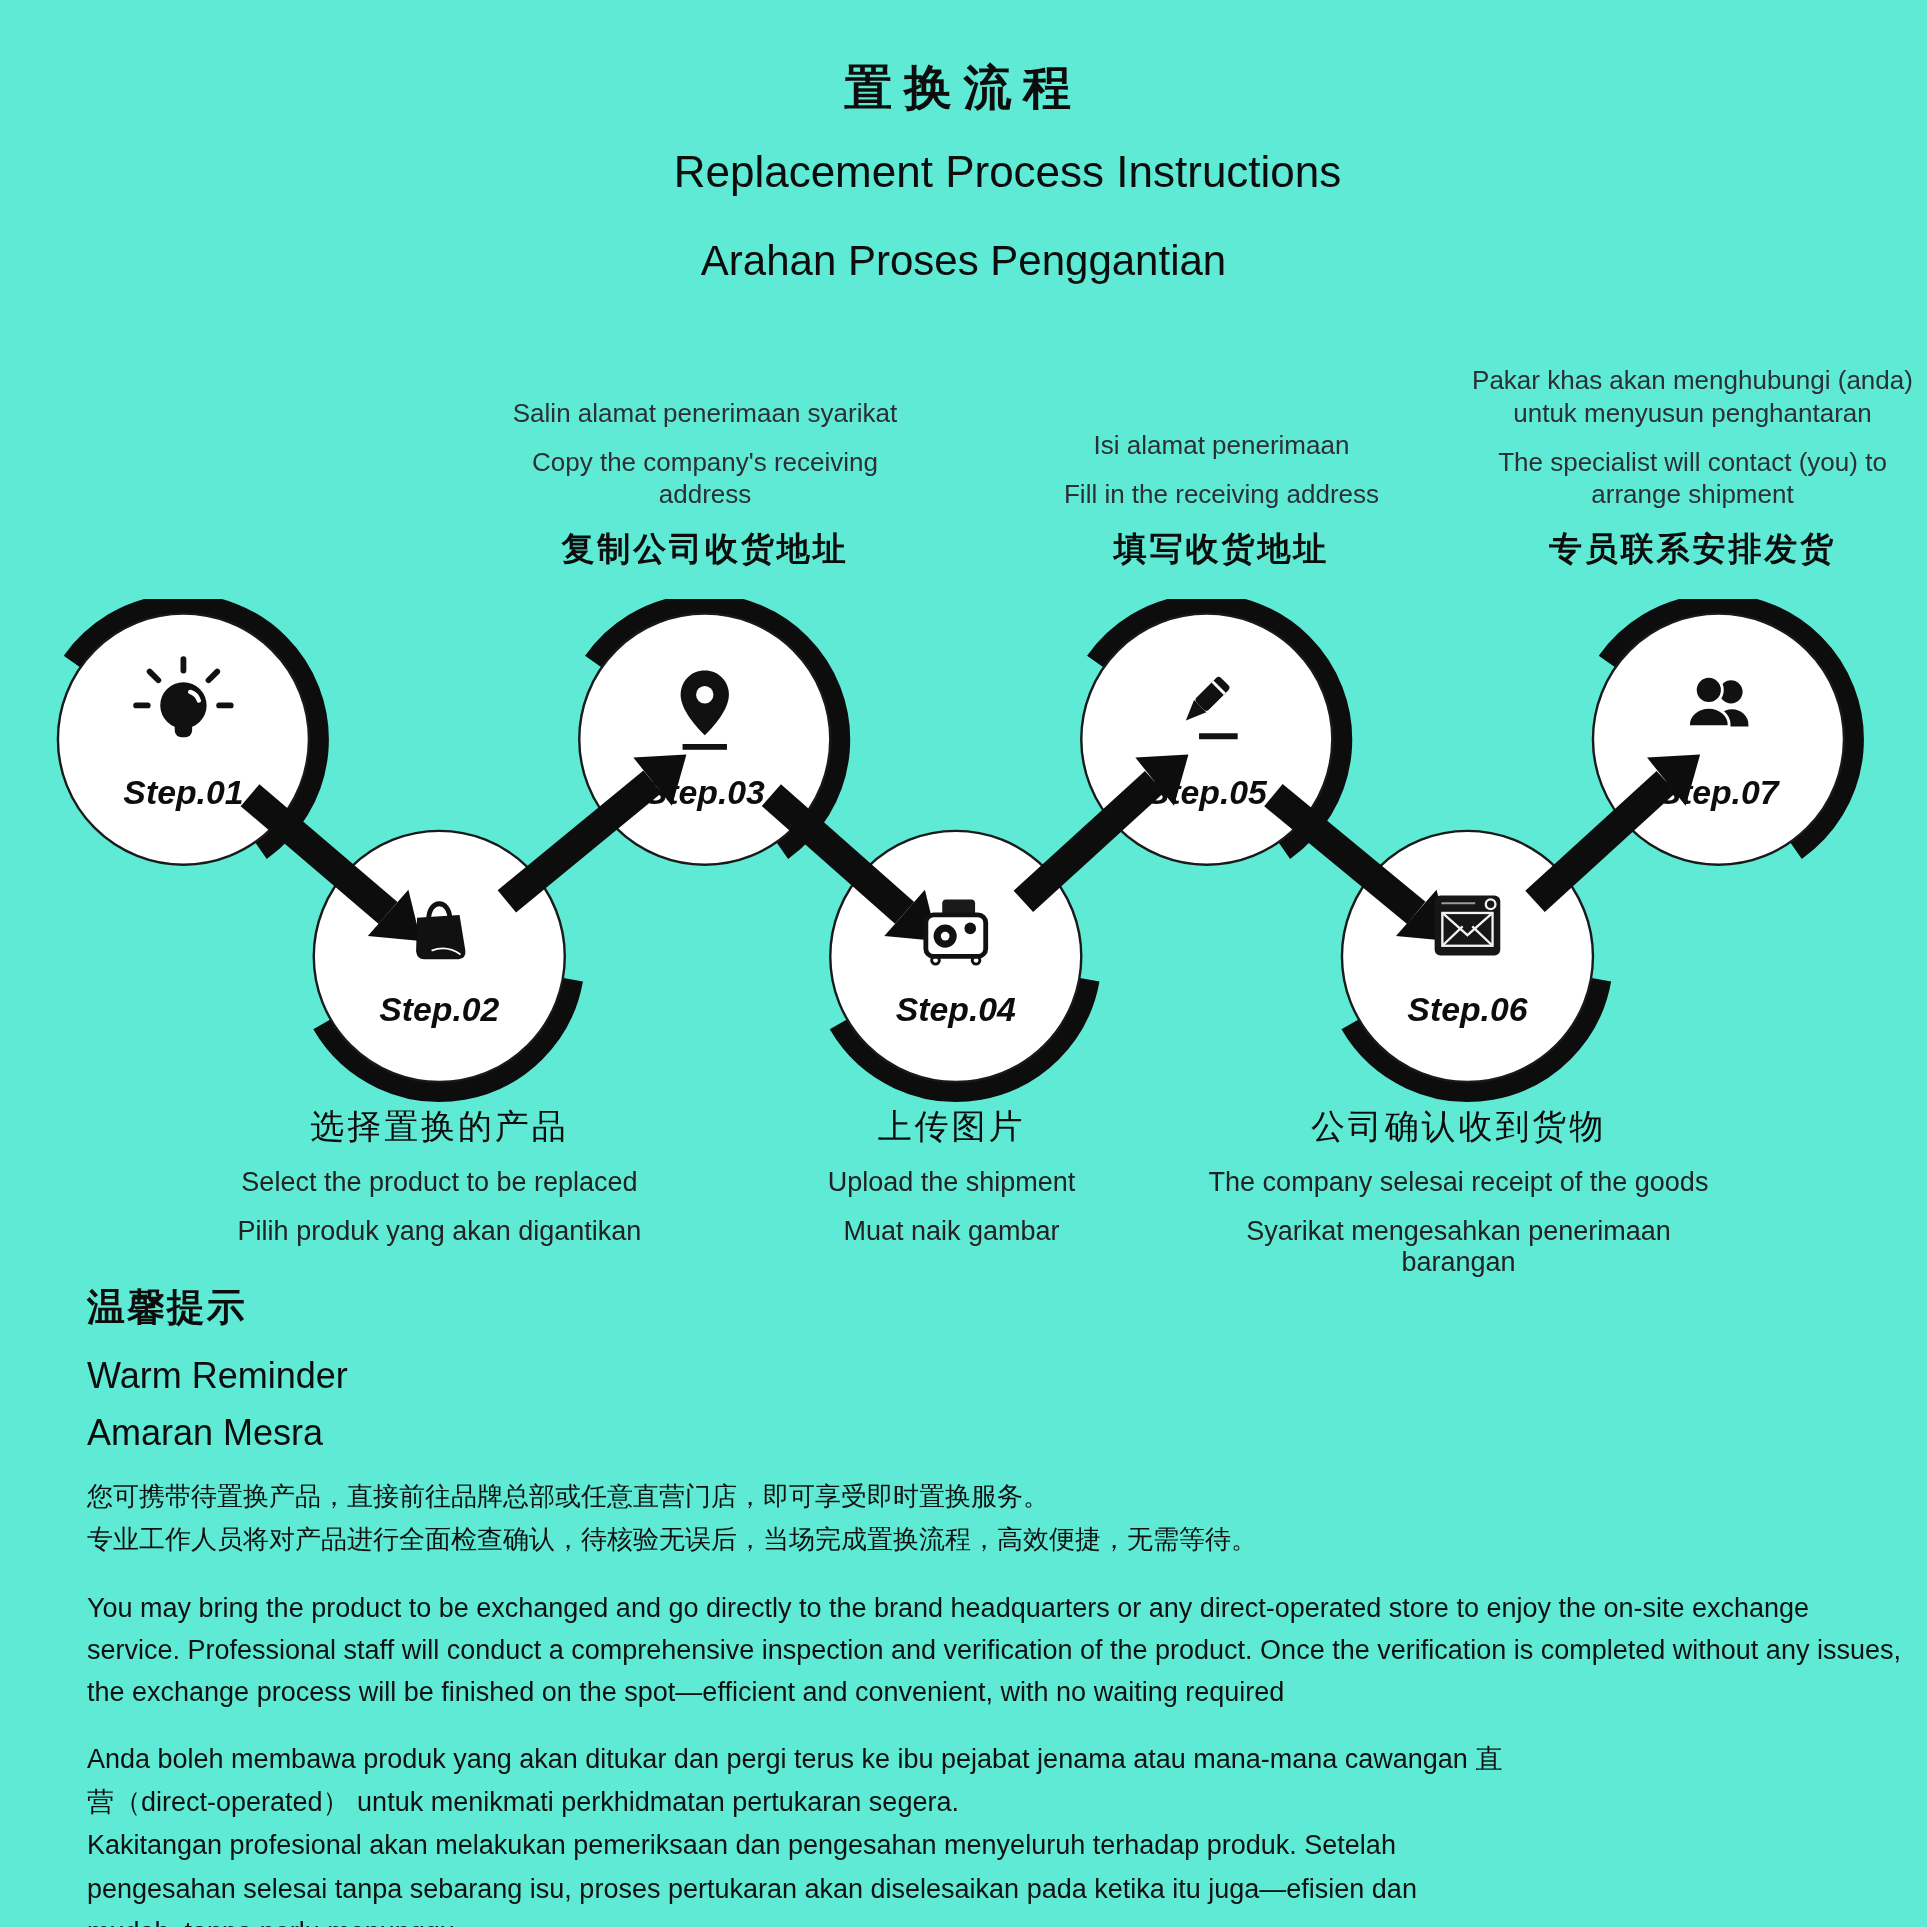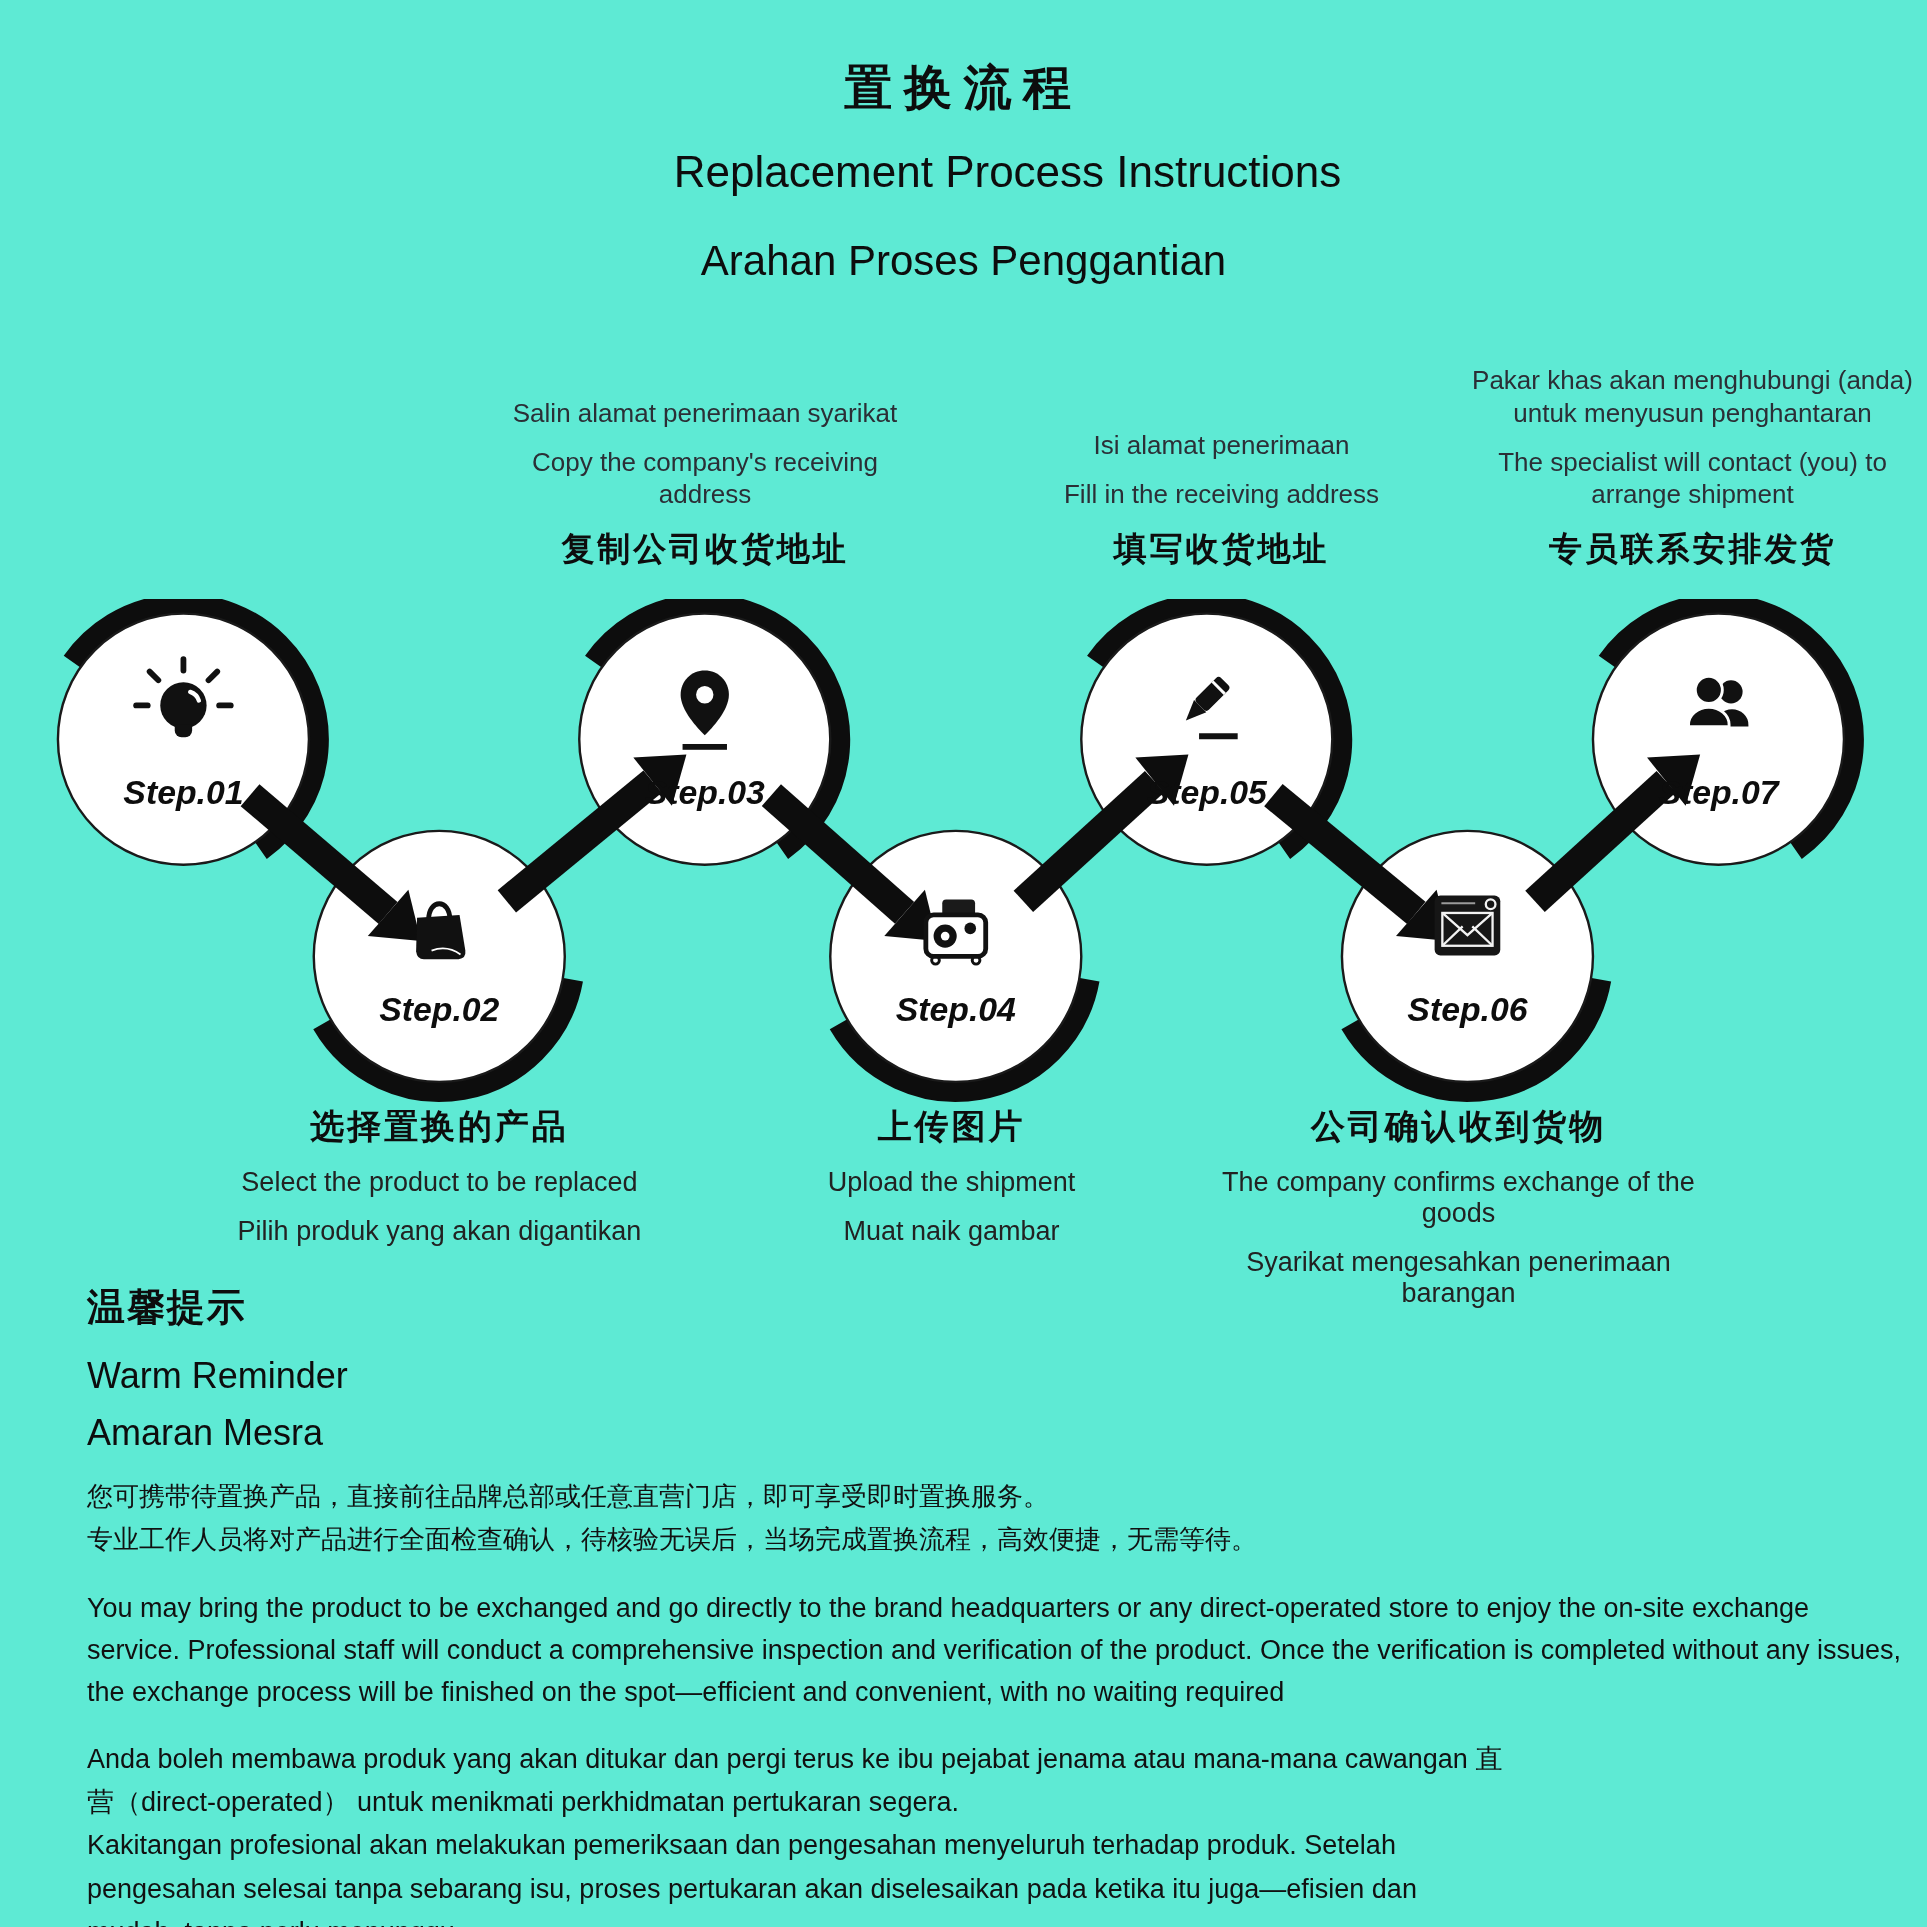--- a/index.html
+++ b/index.html
@@ -32,21 +32,21 @@
   .col-head .zh{font-size:33px;font-weight:700;color:#0d0d0d;letter-spacing:2.9px;}
   .flow-svg{position:absolute;left:0;top:599px;width:1927px;height:541px;}
   .step-label{
     font-family:"Liberation Sans","DejaVu Sans",sans-serif;
     font-size:35px;font-weight:700;font-style:italic;fill:#0d0d0d;
   }
   .under-label{
     position:absolute;top:1104px;
     display:flex;flex-direction:column;align-items:center;gap:17.4px;text-align:center;
   }
-  .under-label .zh{font-size:34px;font-weight:700;color:#0d0d0d;letter-spacing:2.9px;}
+  .under-label .zh{font-size:34px;font-weight:400;color:#0d0d0d;letter-spacing:2.9px;}
   .under-label .en, .under-label .ms{font-size:27px;color:#222;}
   .reminder-zh-title{position:absolute;left:87px;top:1282px;font-size:38px;font-weight:700;color:#0d0d0d;letter-spacing:1.9px;}
   .reminder-en-title{position:absolute;left:87px;top:1355px;font-size:36px;font-weight:400;color:#0d0d0d;}
   .reminder-ms-title{position:absolute;left:87px;top:1412px;font-size:36px;font-weight:400;color:#0d0d0d;}
   .reminder-zh-body{position:absolute;left:87px;top:1475px;width:1796px;font-size:26px;line-height:1.65;color:#111;white-space:pre-line;}
   .reminder-en-body{position:absolute;left:87px;top:1588px;width:1815px;font-size:27px;line-height:1.55;color:#111;}
   .reminder-ms-body{position:absolute;left:87px;top:1738px;width:1419px;font-size:27px;line-height:1.6;color:#111;white-space:pre-line;}
 </style>
 </head>
 <body>
@@ -185,21 +185,21 @@
     <div class="en">Select the product to be replaced</div>
     <div class="ms">Pilih produk yang akan digantikan</div>
   </div>
   <div class="under-label" style="left:710px;width:483px;">
     <div class="zh">上传图片</div>
     <div class="en">Upload the shipment</div>
     <div class="ms">Muat naik gambar</div>
   </div>
   <div class="under-label" style="left:1188px;width:541px;">
     <div class="zh">公司确认收到货物</div>
-    <div class="en">The company confirms exchange of the goods</div>
+    <div class="en">The company selesai receipt of the goods</div>
     <div class="ms">Syarikat mengesahkan penerimaan barangan</div>
   </div>
 
   <div class="reminder-zh-title">温馨提示</div>
   <div class="reminder-en-title">Warm Reminder</div>
   <div class="reminder-ms-title">Amaran Mesra</div>
   <div class="reminder-zh-body">您可携带待置换产品，直接前往品牌总部或任意直营门店，即可享受即时置换服务。
 专业工作人员将对产品进行全面检查确认，待核验无误后，当场完成置换流程，高效便捷，无需等待。</div>
   <div class="reminder-en-body">You may bring the product to be exchanged and go directly to the brand headquarters or any direct-operated store to enjoy the on-site exchange service. Professional staff will conduct a comprehensive inspection and verification of the product. Once the verification is completed without any issues, the exchange process will be finished on the spot—efficient and convenient, with no waiting required</div>
   <div class="reminder-ms-body">Anda boleh membawa produk yang akan ditukar dan pergi terus ke ibu pejabat jenama atau mana-mana cawangan 直营（direct-operated） untuk menikmati perkhidmatan pertukaran segera.

